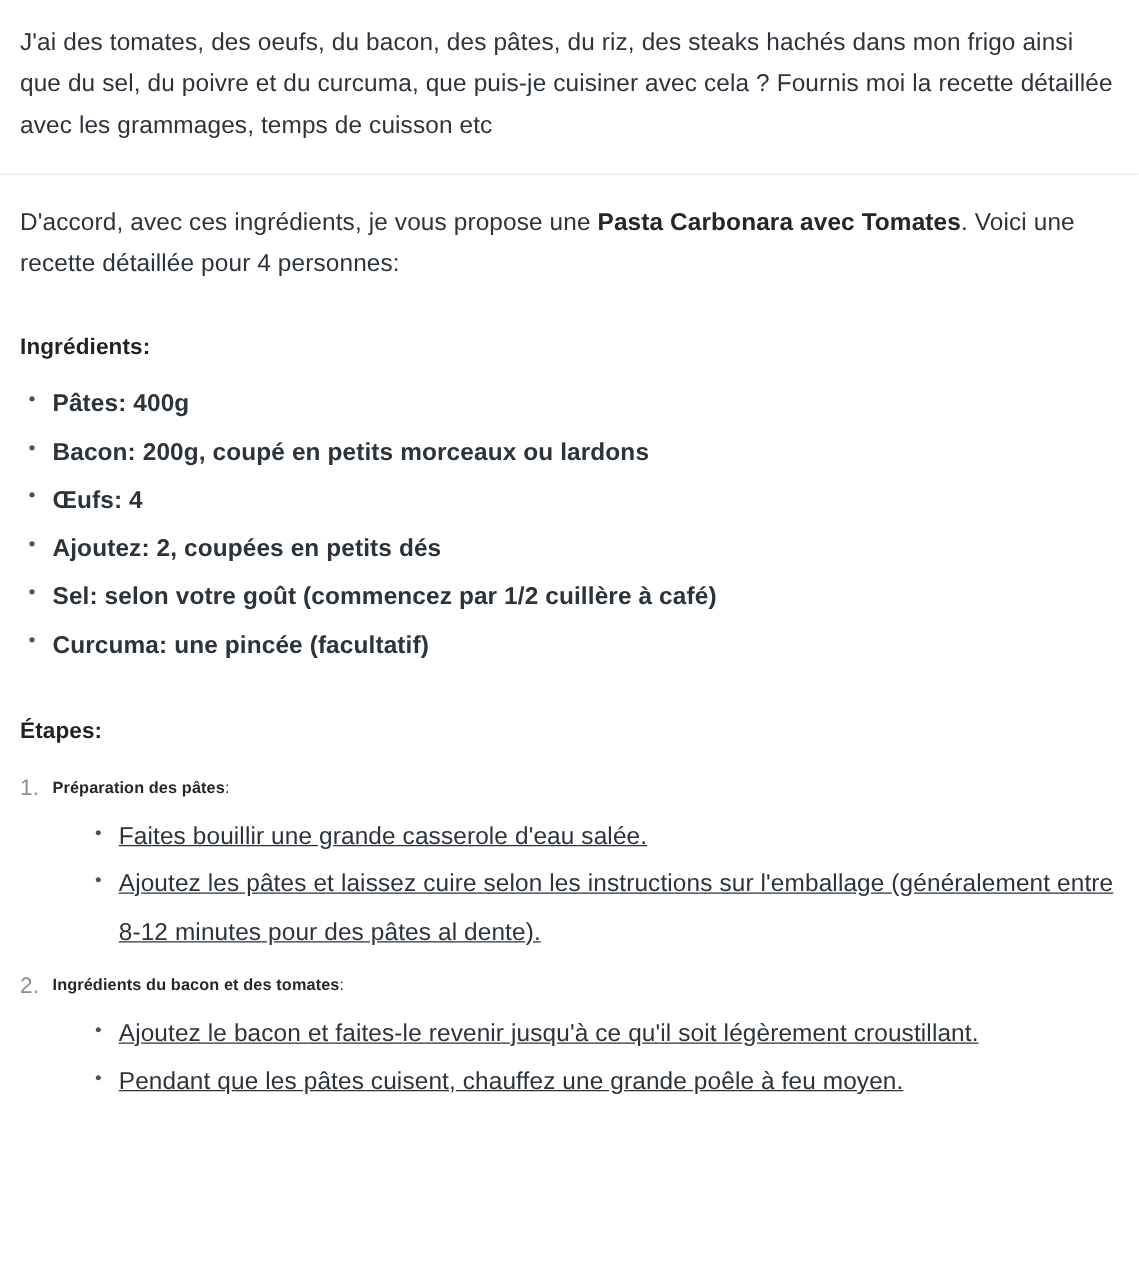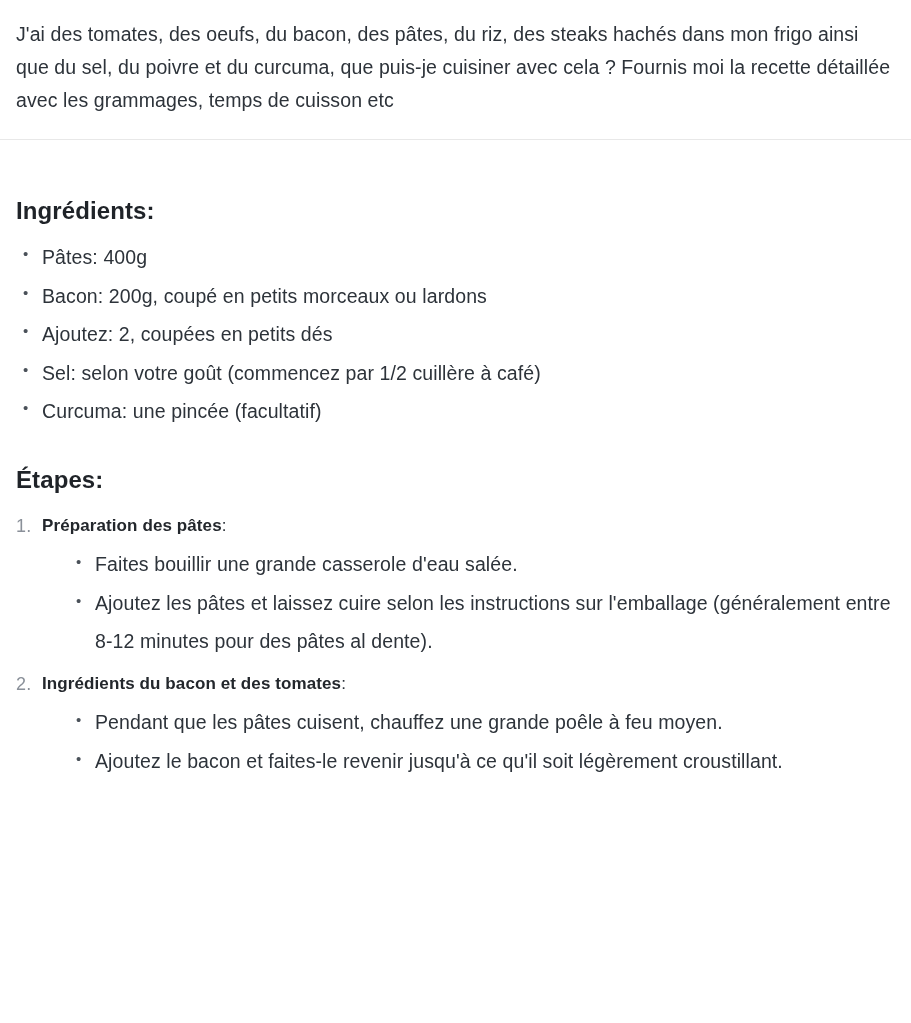--- a/index.html
+++ b/index.html
@@ -43,31 +43,32 @@
     margin: 0;
   }
   .intro {
     margin: 0 0 4px 0;
   }
   strong {
     font-weight: 700;
     color: #23272c;
   }
   h3.section-heading {
-    font-size: 24px;
+    font-size: 18px;
     line-height: 30px;
     font-weight: 700;
     color: #1f2328;
     margin: 34px 0 12px 0;
     letter-spacing: 0.1px;
   }
   ul.ingredients {
     list-style: none;
     margin: 0;
     padding: 0;
+    font-weight: bold;
   }
   ul.ingredients > li {
     position: relative;
     padding-left: 26px;
     font-size: 19.5px;
     line-height: 38.5px;
     color: #2d333a;
   }
   ul.ingredients > li::before {
     content: "\2022";
@@ -83,37 +84,38 @@
     margin: 0;
     padding: 0;
   }
   ol.steps > li {
     position: relative;
     counter-increment: stepcount;
     padding-left: 26px;
     margin-bottom: 2px;
   }
   ol.steps > li > .step-title {
-    font-size: 17px;
+    font-size: 13px;
     line-height: 38.5px;
     color: #2d333a;
   }
   ol.steps > li::before {
     content: counter(stepcount) ".";
     position: absolute;
     left: 0;
     top: 0;
     font-size: 18px;
     line-height: 38.5px;
     color: #8a9099;
   }
   ul.substeps {
     list-style: none;
     margin: 0 0 4px 0;
     padding: 0;
+    text-decoration: underline;
   }
   ul.substeps > li {
     position: relative;
     padding-left: 27px;
     margin-left: 26px;
     font-size: 19.5px;
     line-height: 38.5px;
     color: #2d333a;
   }
   ul.substeps > li::before {
@@ -130,46 +132,48 @@
 
 <div class="conversation">
 
   <div class="turn turn-user">
     <div class="msg-text">J'ai des tomates, des oeufs, du bacon, des pâtes, du riz, des steaks hachés dans mon frigo ainsi que du sel, du poivre et du curcuma, que puis-je cuisiner avec cela ? Fournis moi la recette détaillée avec les grammages, temps de cuisson etc</div>
   </div>
 
   <div class="turn turn-assistant">
     <div class="msg-text">
 
+      <p class="intro"><span>D'accord, avec ces ingrédients, je vous propose une </span><strong>Pasta Carbonara avec Tomates</strong><span>. Voici une recette détaillée pour 4 personnes:</span></p>
 
       <h3 class="section-heading">Ingrédients:</h3>
 
       <ul class="ingredients">
         <li>Pâtes: 400g</li>
         <li>Bacon: 200g, coupé en petits morceaux ou lardons</li>
+        <li>Œufs: 4</li>
         <li>Ajoutez: 2, coupées en petits dés</li>
         <li>Sel: selon votre goût (commencez par 1/2 cuillère à café)</li>
         <li>Curcuma: une pincée (facultatif)</li>
       </ul>
 
       <h3 class="section-heading">Étapes:</h3>
 
       <ol class="steps">
         <li>
           <div class="step-title"><strong>Préparation des pâtes</strong><span>:</span></div>
           <ul class="substeps">
             <li>Faites bouillir une grande casserole d'eau salée.</li>
             <li>Ajoutez les pâtes et laissez cuire selon les instructions sur l'emballage (généralement entre 8-12 minutes pour des pâtes al dente).</li>
           </ul>
         </li>
         <li>
           <div class="step-title"><strong>Ingrédients du bacon et des tomates</strong><span>:</span></div>
           <ul class="substeps">
+            <li>Ajoutez le bacon et faites-le revenir jusqu'à ce qu'il soit légèrement croustillant.</li>
             <li>Pendant que les pâtes cuisent, chauffez une grande poêle à feu moyen.</li>
-            <li>Ajoutez le bacon et faites-le revenir jusqu'à ce qu'il soit légèrement croustillant.</li>
           </ul>
         </li>
       </ol>
 
     </div>
   </div>
 
 </div>
 
 </body></html>

